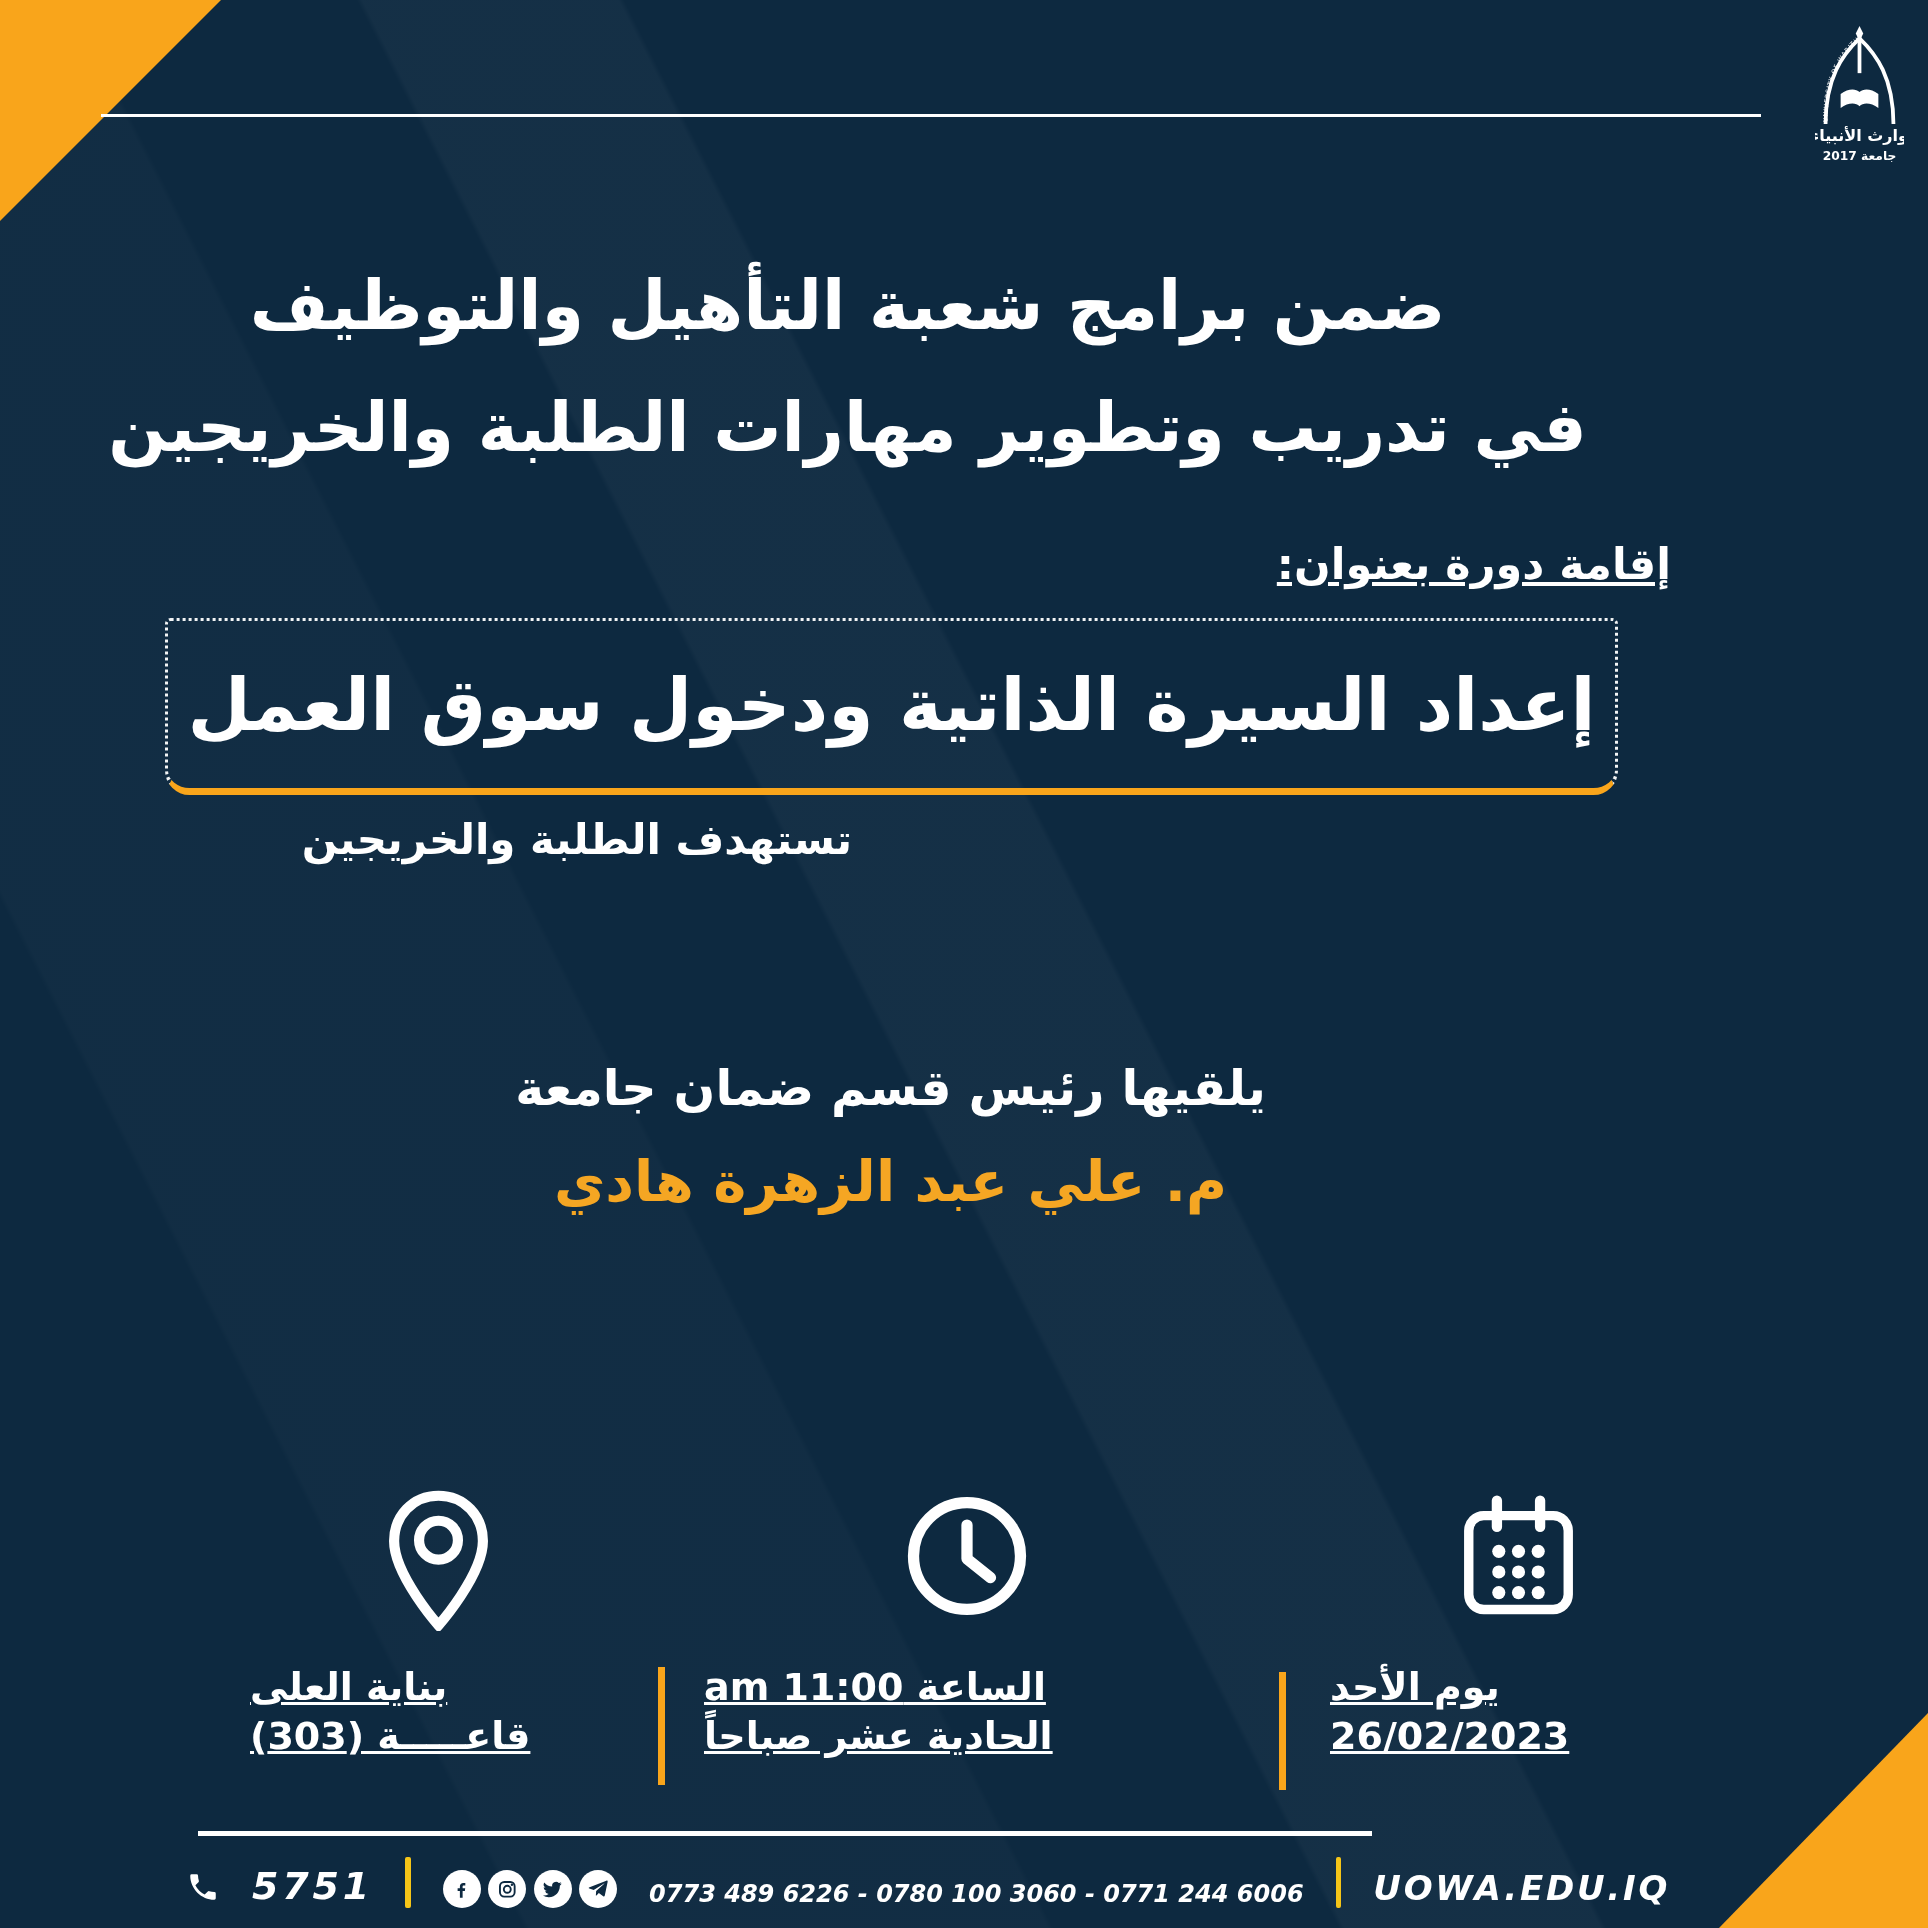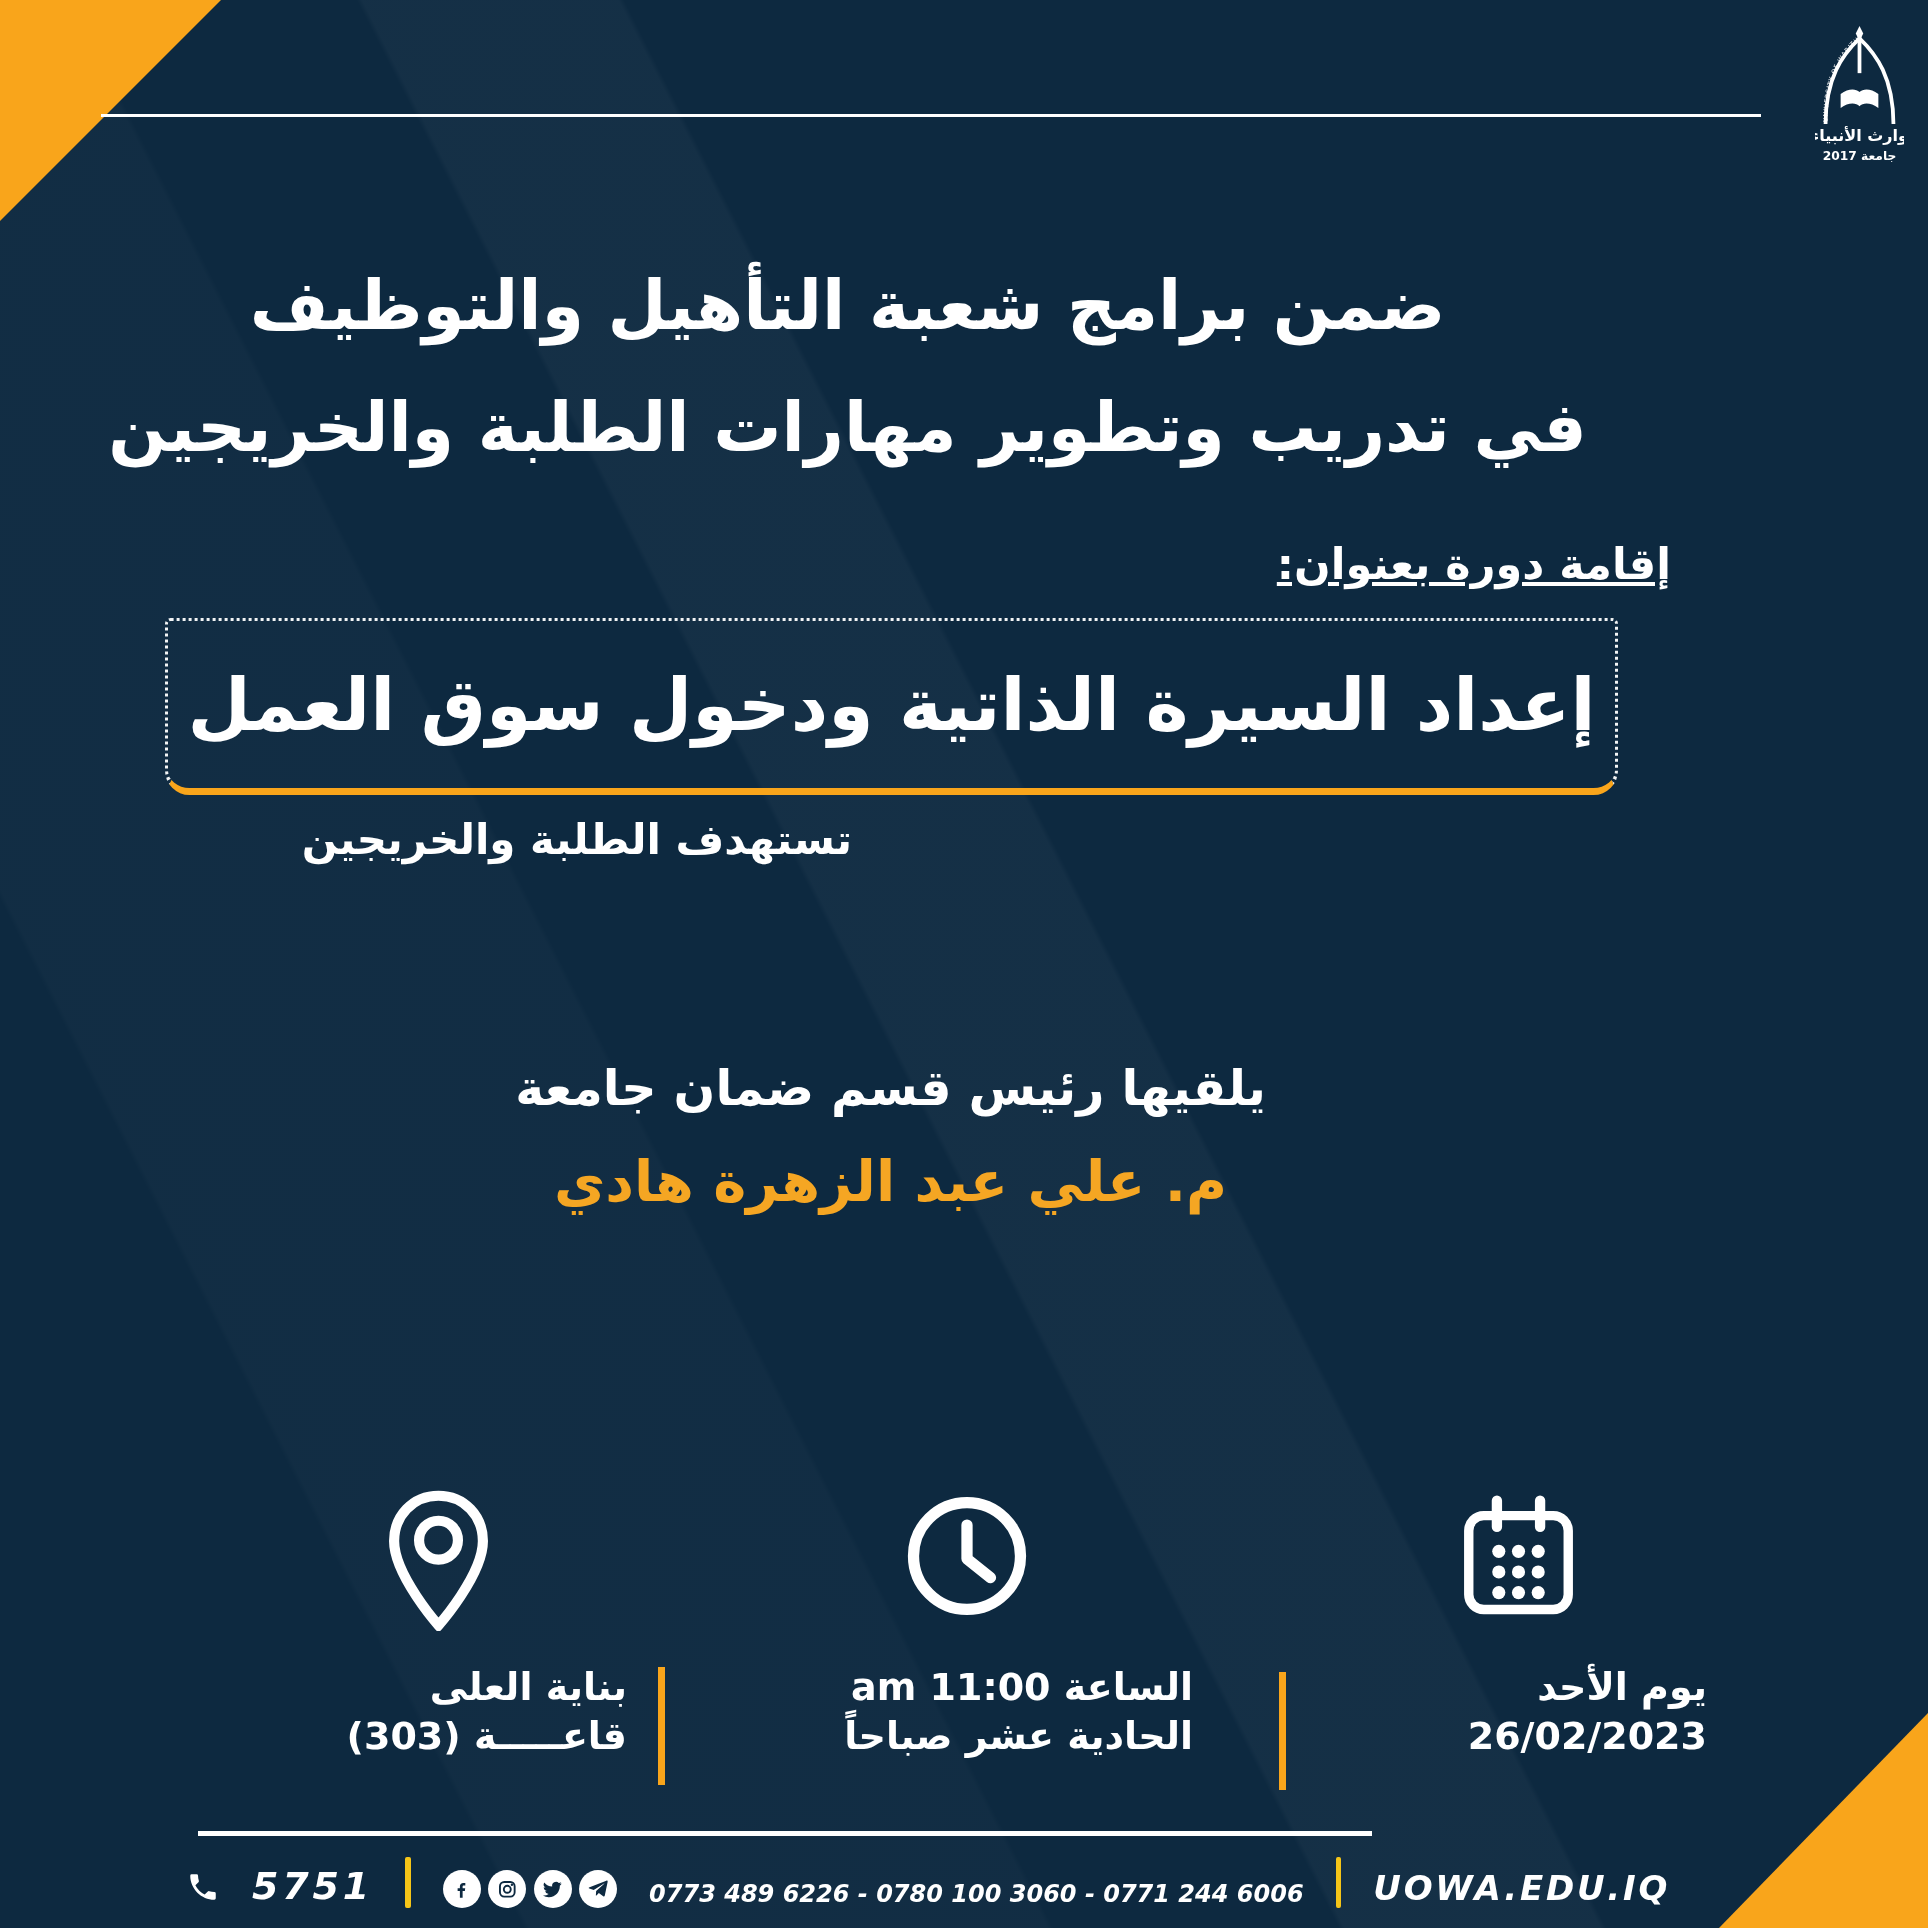--- a/index.html
+++ b/index.html
@@ -28,24 +28,24 @@
   .audience{position:absolute;right:1076px;top:815px;color:#fff;font-size:42px;font-weight:bold;
     direction:rtl;white-space:nowrap;}
   .speaker-intro{position:absolute;left:43px;top:1060px;width:1695px;text-align:center;color:#fff;
     font-size:49px;font-weight:bold;direction:rtl;}
   .speaker-name{position:absolute;left:43px;top:1149px;width:1695px;text-align:center;color:#F5A623;
     font-size:56px;font-weight:bold;direction:rtl;}
   .info-icon{position:absolute;}
   .icon-pin{left:383px;top:1490px;}
   .icon-clock{left:906px;top:1495px;}
   .icon-cal{left:1461px;top:1495px;}
-  .col{position:absolute;text-align:right;color:#fff;font-weight:bold;font-size:38px;
-    line-height:49px;direction:rtl;white-space:nowrap;}
+  .col{position:absolute;text-align:left;color:#fff;font-weight:bold;font-size:38px;
+    line-height:49px;direction:rtl;white-space:nowrap;text-decoration:underline;}
   .col-location{left:250px;top:1663px;width:377px;}
-  .col-time{left:741px;top:1663px;width:452px;}
+  .col-time{left:704px;top:1663px;width:452px;}
   .col-date{left:1330px;top:1663px;width:377px;}
   .vbar{position:absolute;width:6.6px;height:118px;background:#F9A51B;}
   .vbar-1{left:658px;top:1667px;}
   .vbar-2{left:1279px;top:1672px;}
   .footer-line{position:absolute;left:198px;top:1831px;width:1174px;height:4.7px;background:#fff;}
   .footer{position:absolute;left:186px;top:1846px;height:62px;display:flex;align-items:flex-end;
     gap:32px;color:#fff;direction:ltr;font-style:italic;}
   .ext{font-size:38px;font-weight:bold;letter-spacing:3.8px;}
   .ybar{width:5.6px;height:51px;background:#F5C518;border-radius:1.9px;}
   .socials{display:flex;align-items:center;gap:7.5px;}

